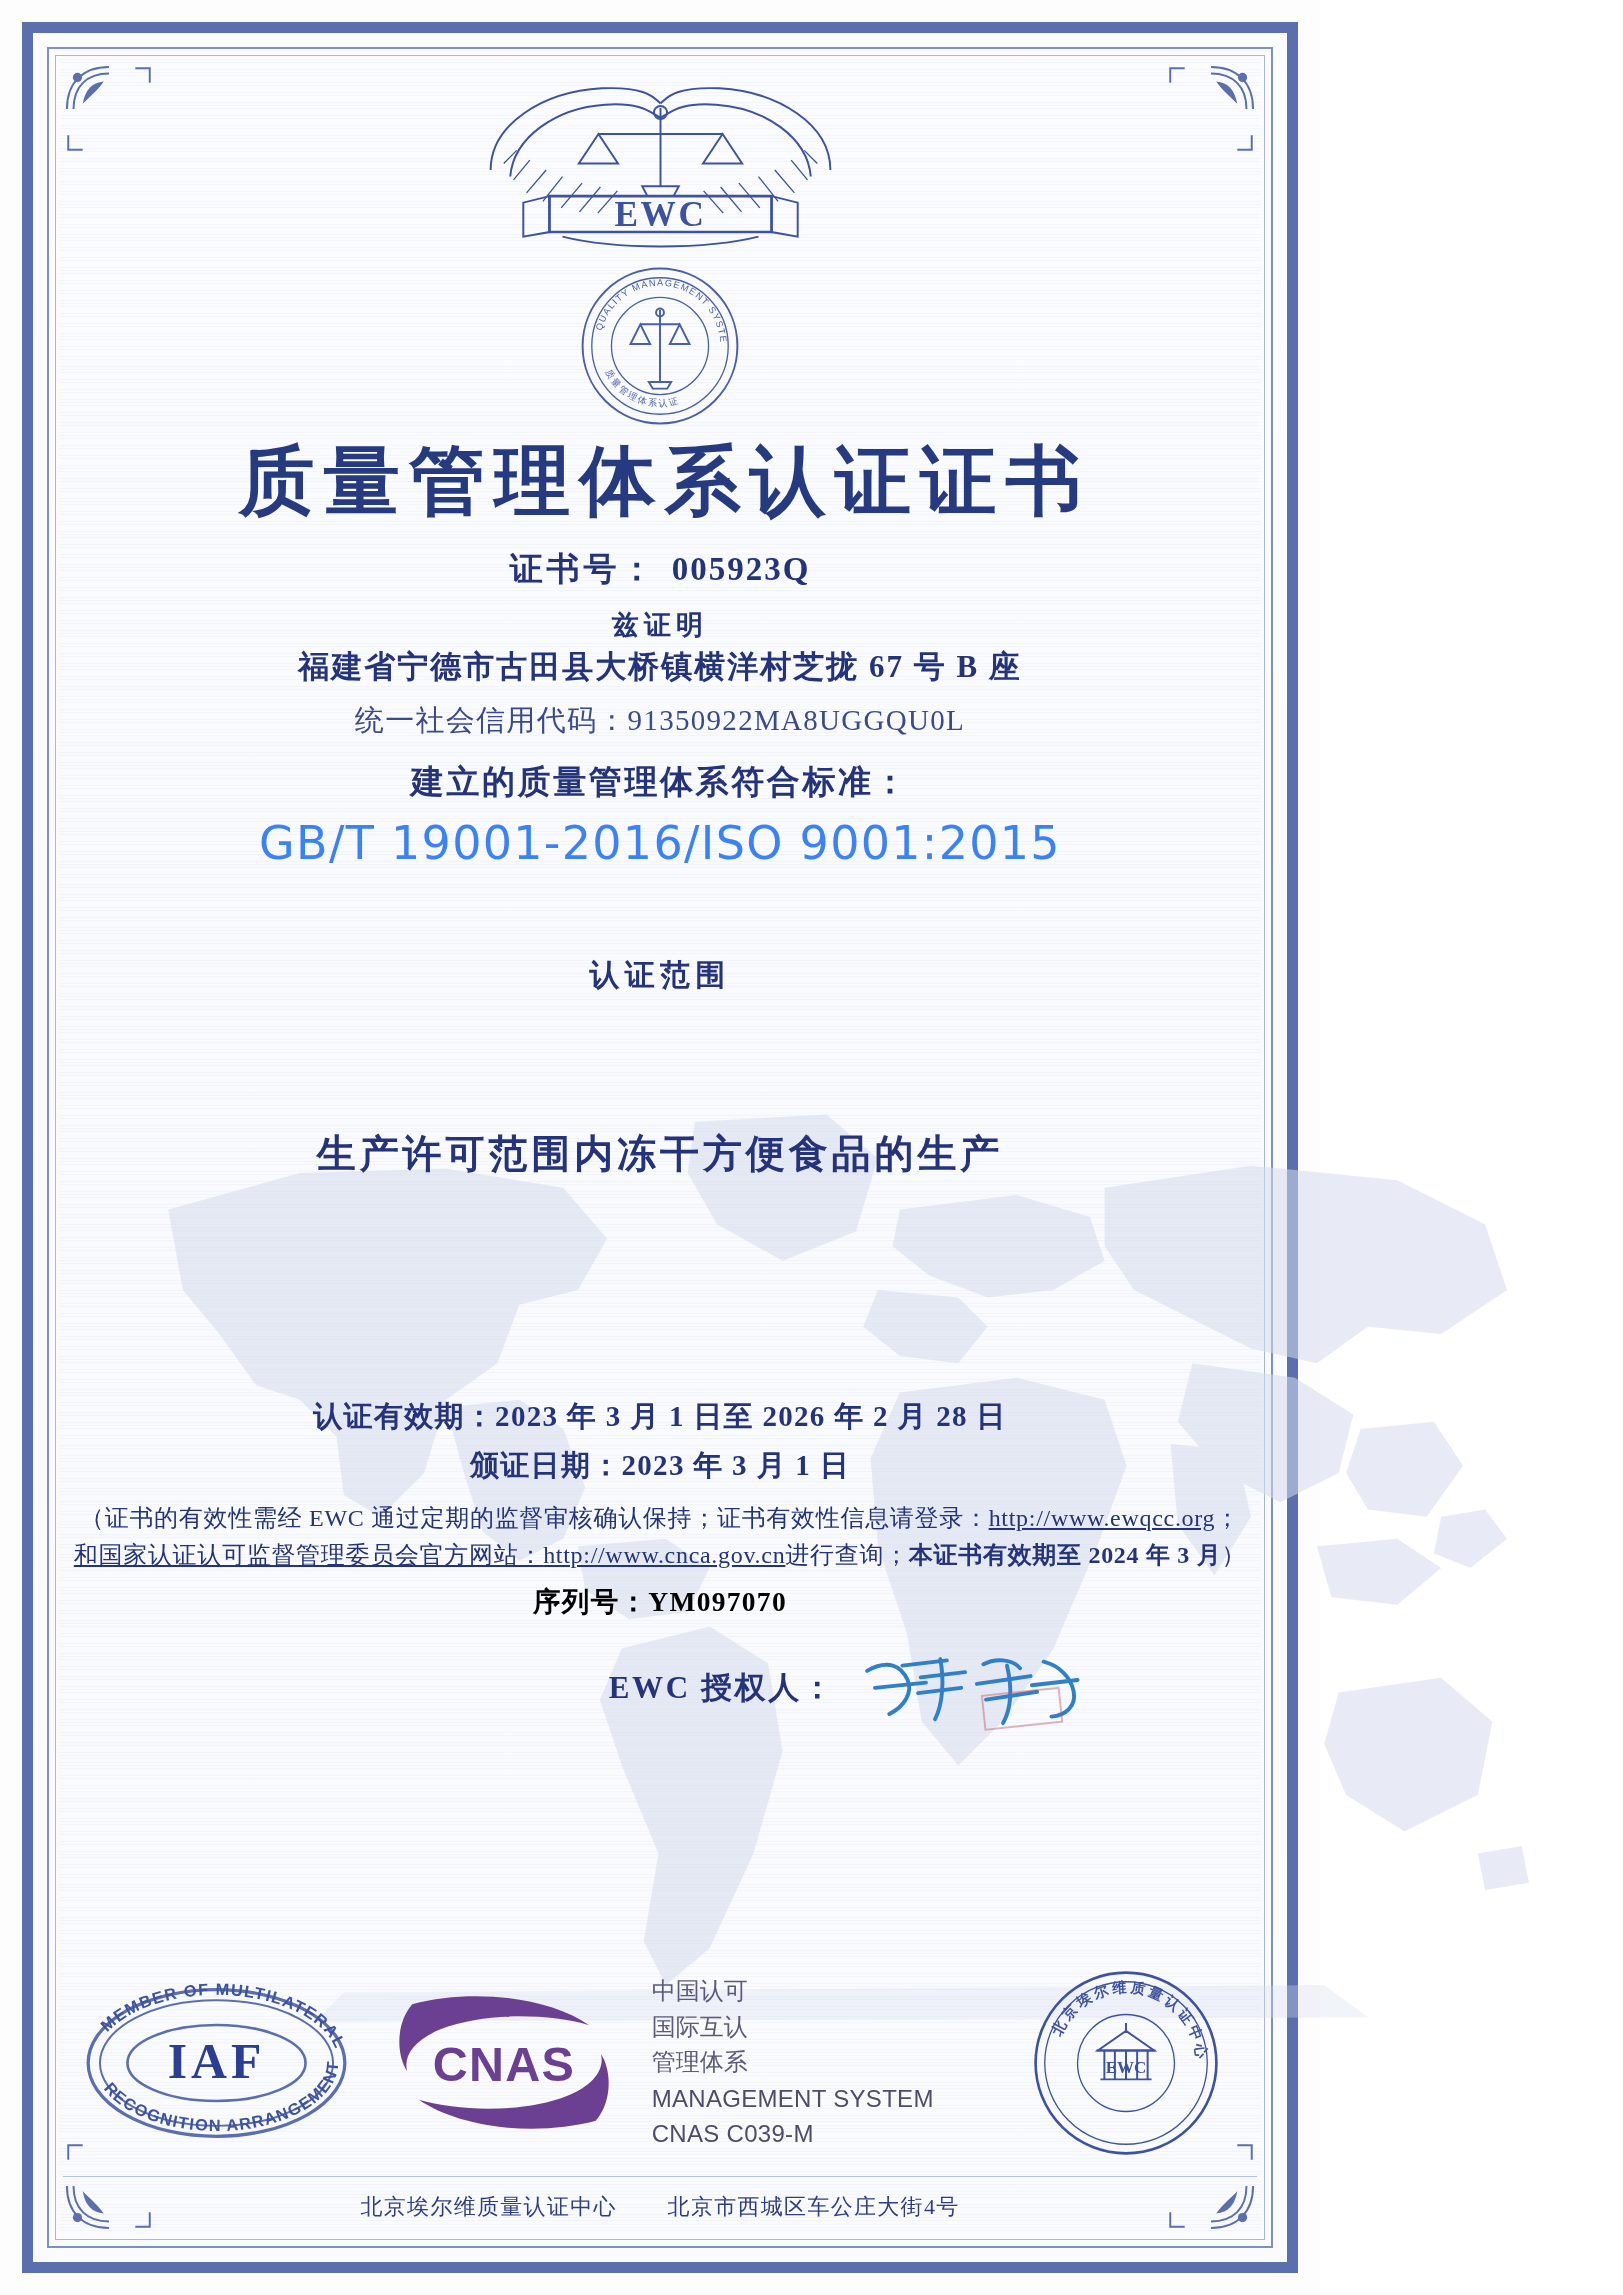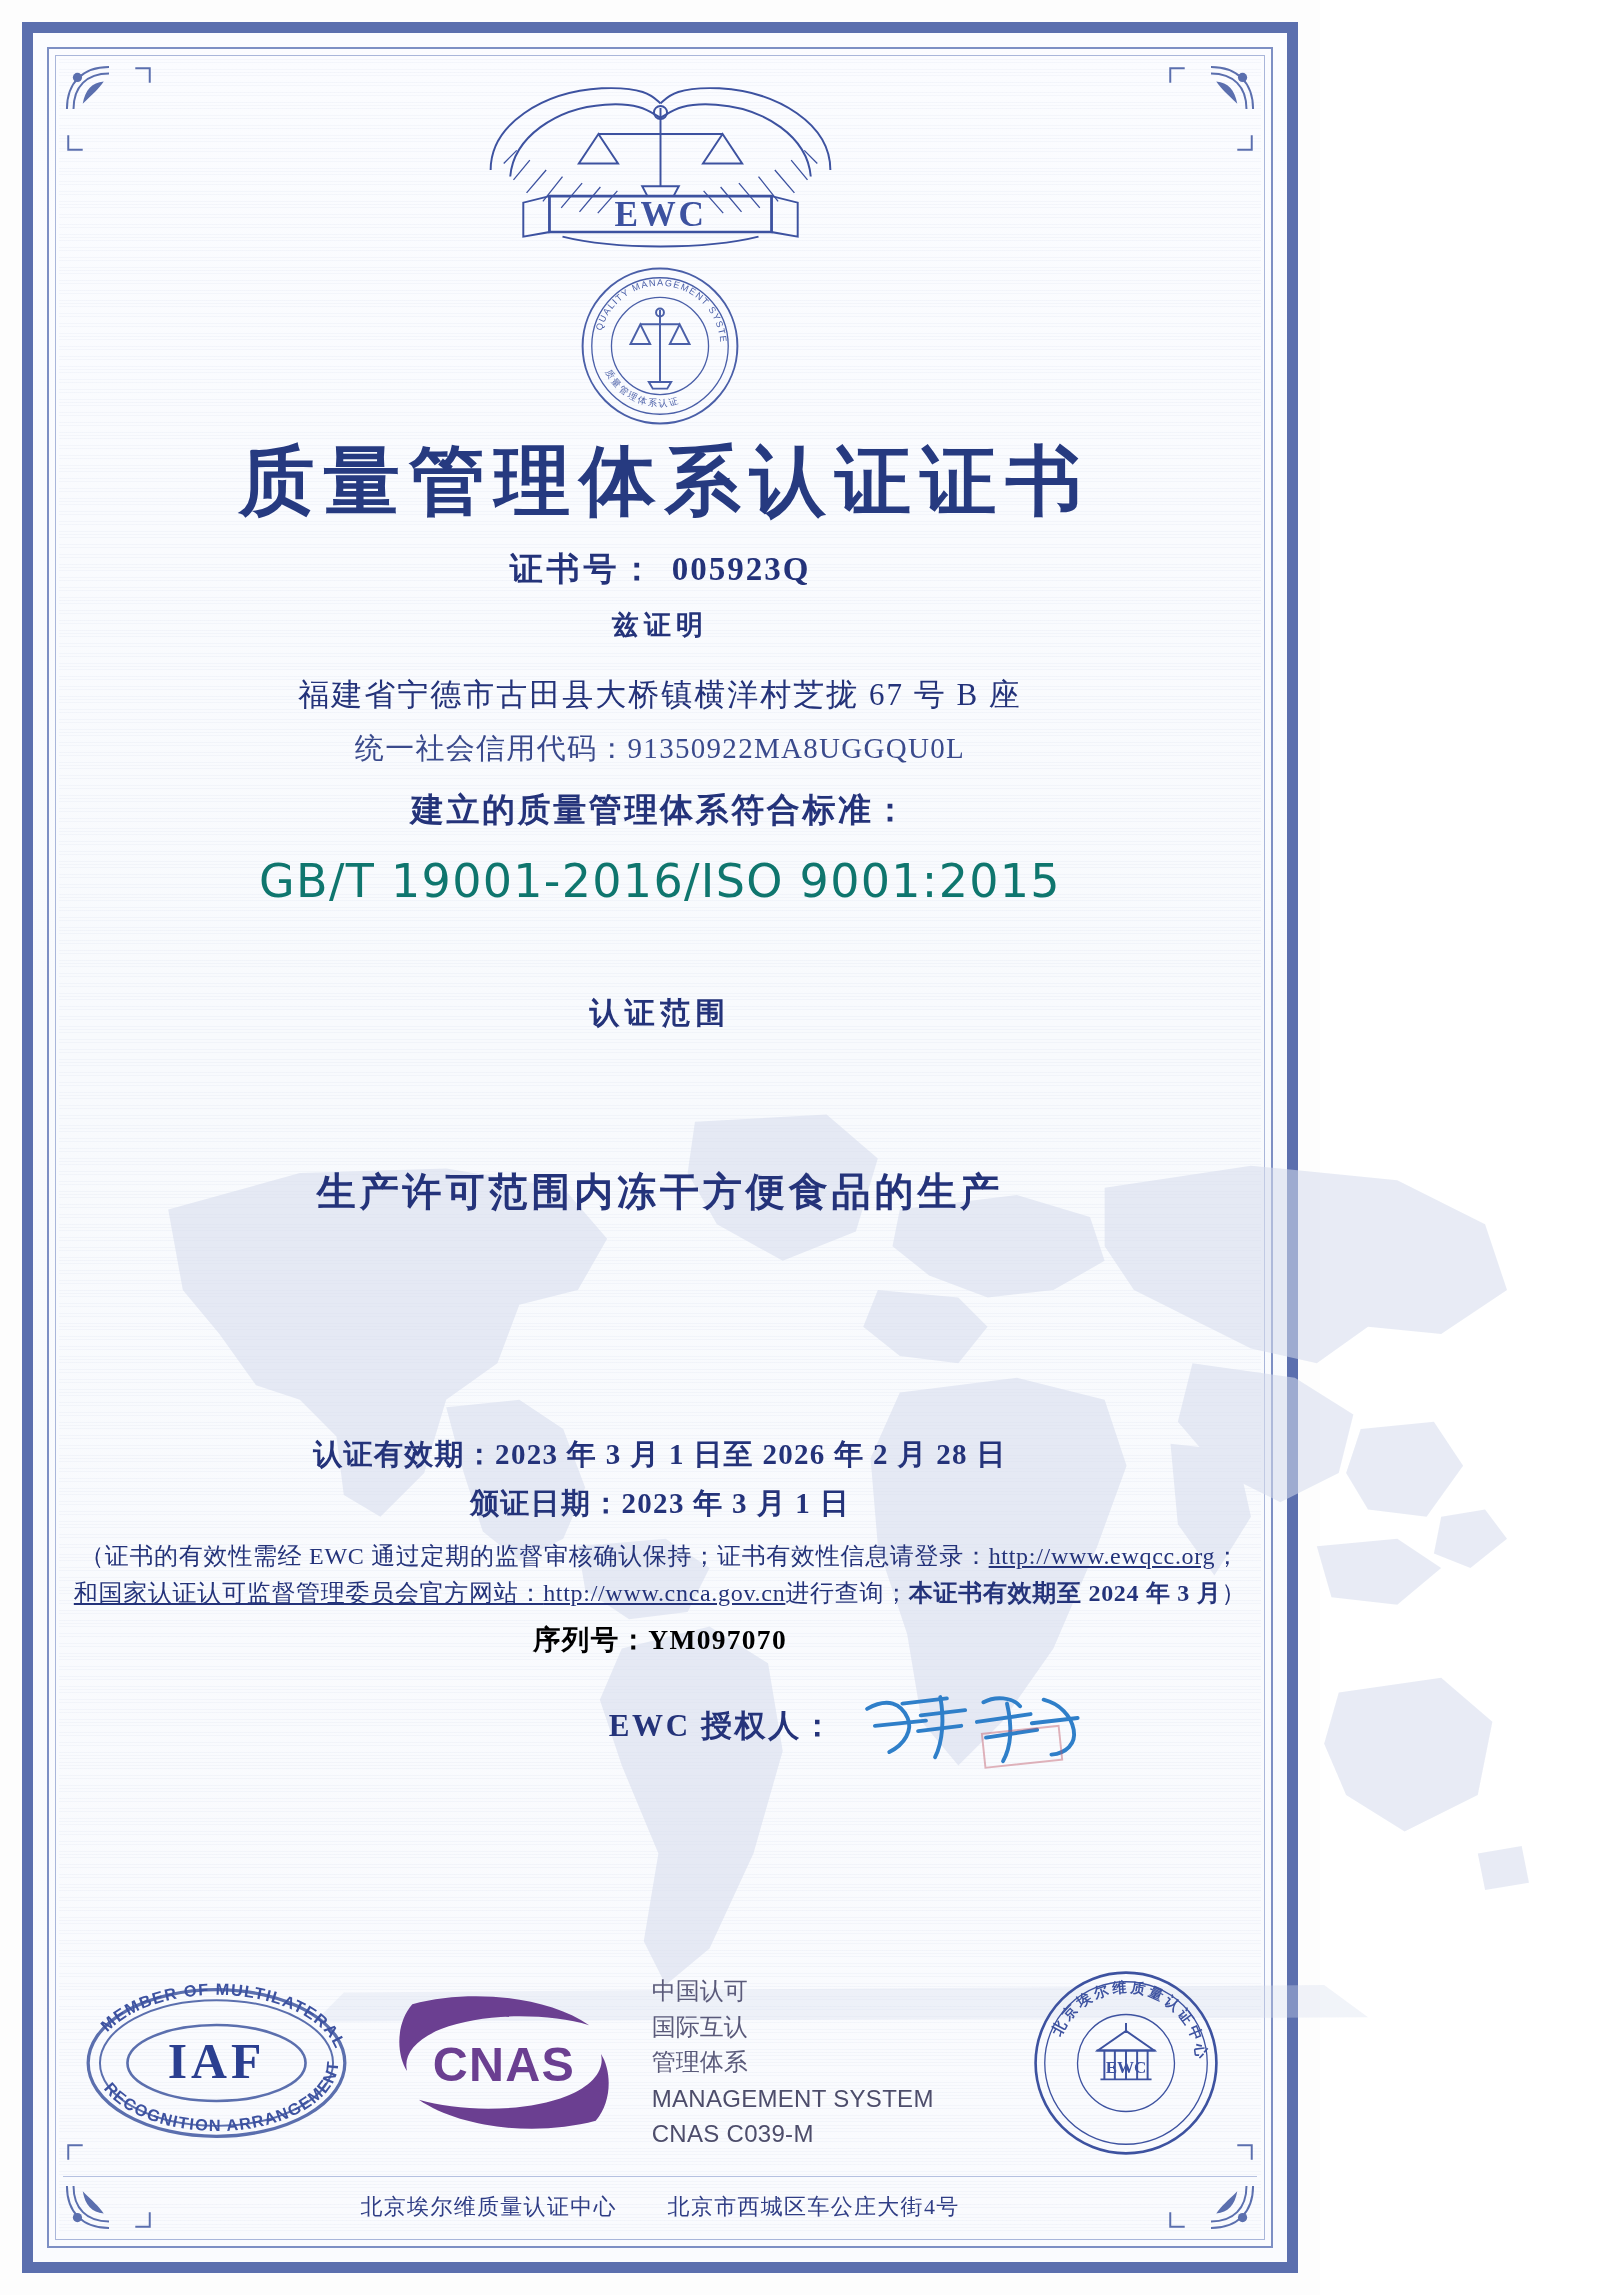--- a/index.html
+++ b/index.html
@@ -144,48 +144,48 @@
   .company {
     margin-top: 19.6px;
     font-family: "DejaVu Sans", sans-serif;
     font-weight: bold;
     font-size: 54px;
     letter-spacing: 5.2px;
     color: #1f2f78;
   }
 
   .address {
-    margin-top: 31px;
+    margin-top: 3px;
     font-size: 31px;
-    font-weight: normal;
+    font-weight: bold;
     letter-spacing: 2px;
     color: #24337a;
   }
 
   .credit-code {
     margin-top: 13px;
     font-size: 29px;
     letter-spacing: 1.3px;
     color: #3a4a8c;
   }
 
   .standard-lead {
     margin-top: 18.3px;
     font-size: 33px;
     font-weight: bold;
     letter-spacing: 2.6px;
     color: #24337a;
   }
 
   .standard {
-    margin-top: 21px;
+    margin-top: 11px;
     font-family: "DejaVu Sans", sans-serif;
     font-size: 46px;
     letter-spacing: 1.3px;
-    color: #0f766e;
+    color: #3b82f6;
   }
 
   .scope-label {
     margin-top: 85px;
     font-size: 30px;
     font-weight: bold;
     letter-spacing: 5.2px;
     color: #24337a;
   }
 

